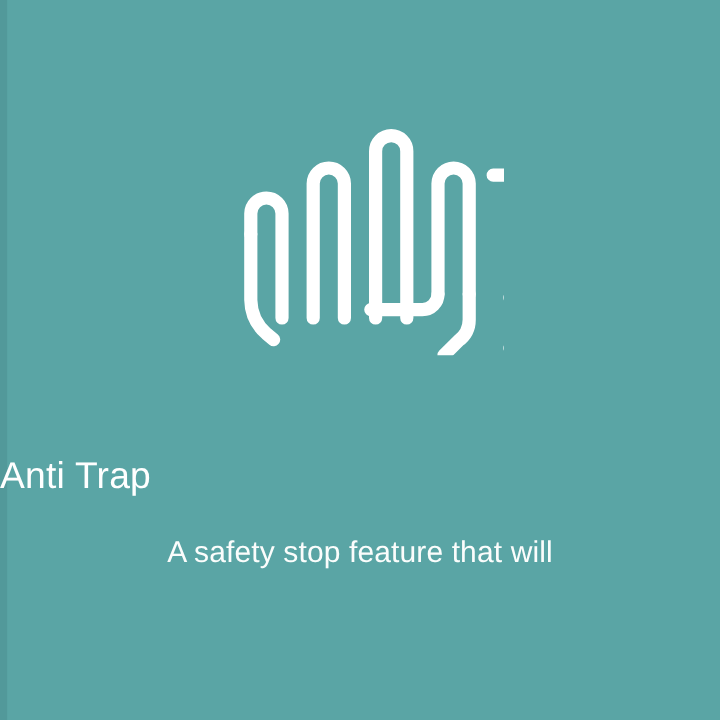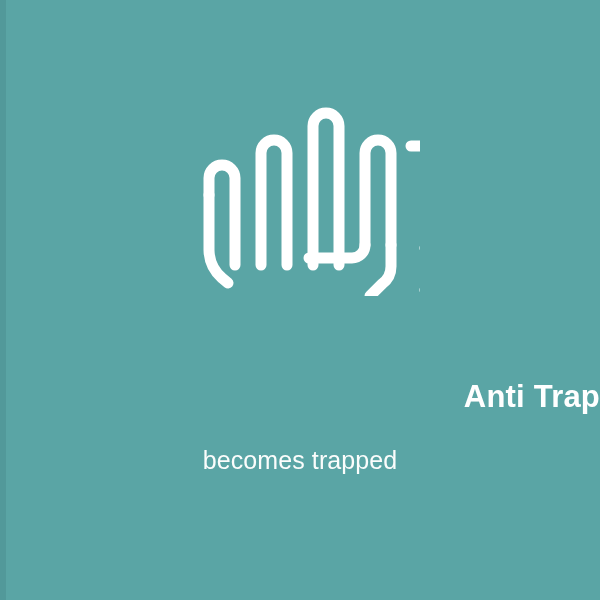--- a/index.html
+++ b/index.html
@@ -43,24 +43,24 @@
   #anti-trap-icon {
     display: block;
     width: 240px;
     height: 206px;
   }
   #title {
     position: absolute;
     left: 0;
     right: 0;
     top: 377px;
-    text-align: right;
+    text-align: left;
     color: #ffffff;
     font-size: 31px;
-    font-weight: bold;
+    font-weight: normal;
     letter-spacing: 0.2px;
     line-height: 40px;
   }
   #description {
     position: absolute;
     left: 40px;
     right: 40px;
     top: 444px;
     text-align: center;
     color: #fbfdfc;
@@ -96,16 +96,16 @@
 
       <path d="M231 56 L324 56 L312 96"></path>
       <path d="M312 96 a62 62 0 0 1 -58 62 L245 158"></path>
       <path d="M312 96 L312 138 a62 62 0 0 1 -58 62 L245 200"></path>
     </svg>
   </div>
 
   <div id="title">Anti Trap</div>
 
   <div id="description">
-    <span class="desc-line">becomes trapped</span>
+    <span class="desc-line">A safety stop feature that will</span>
   </div>
 
 </div>
 
 </body></html>

